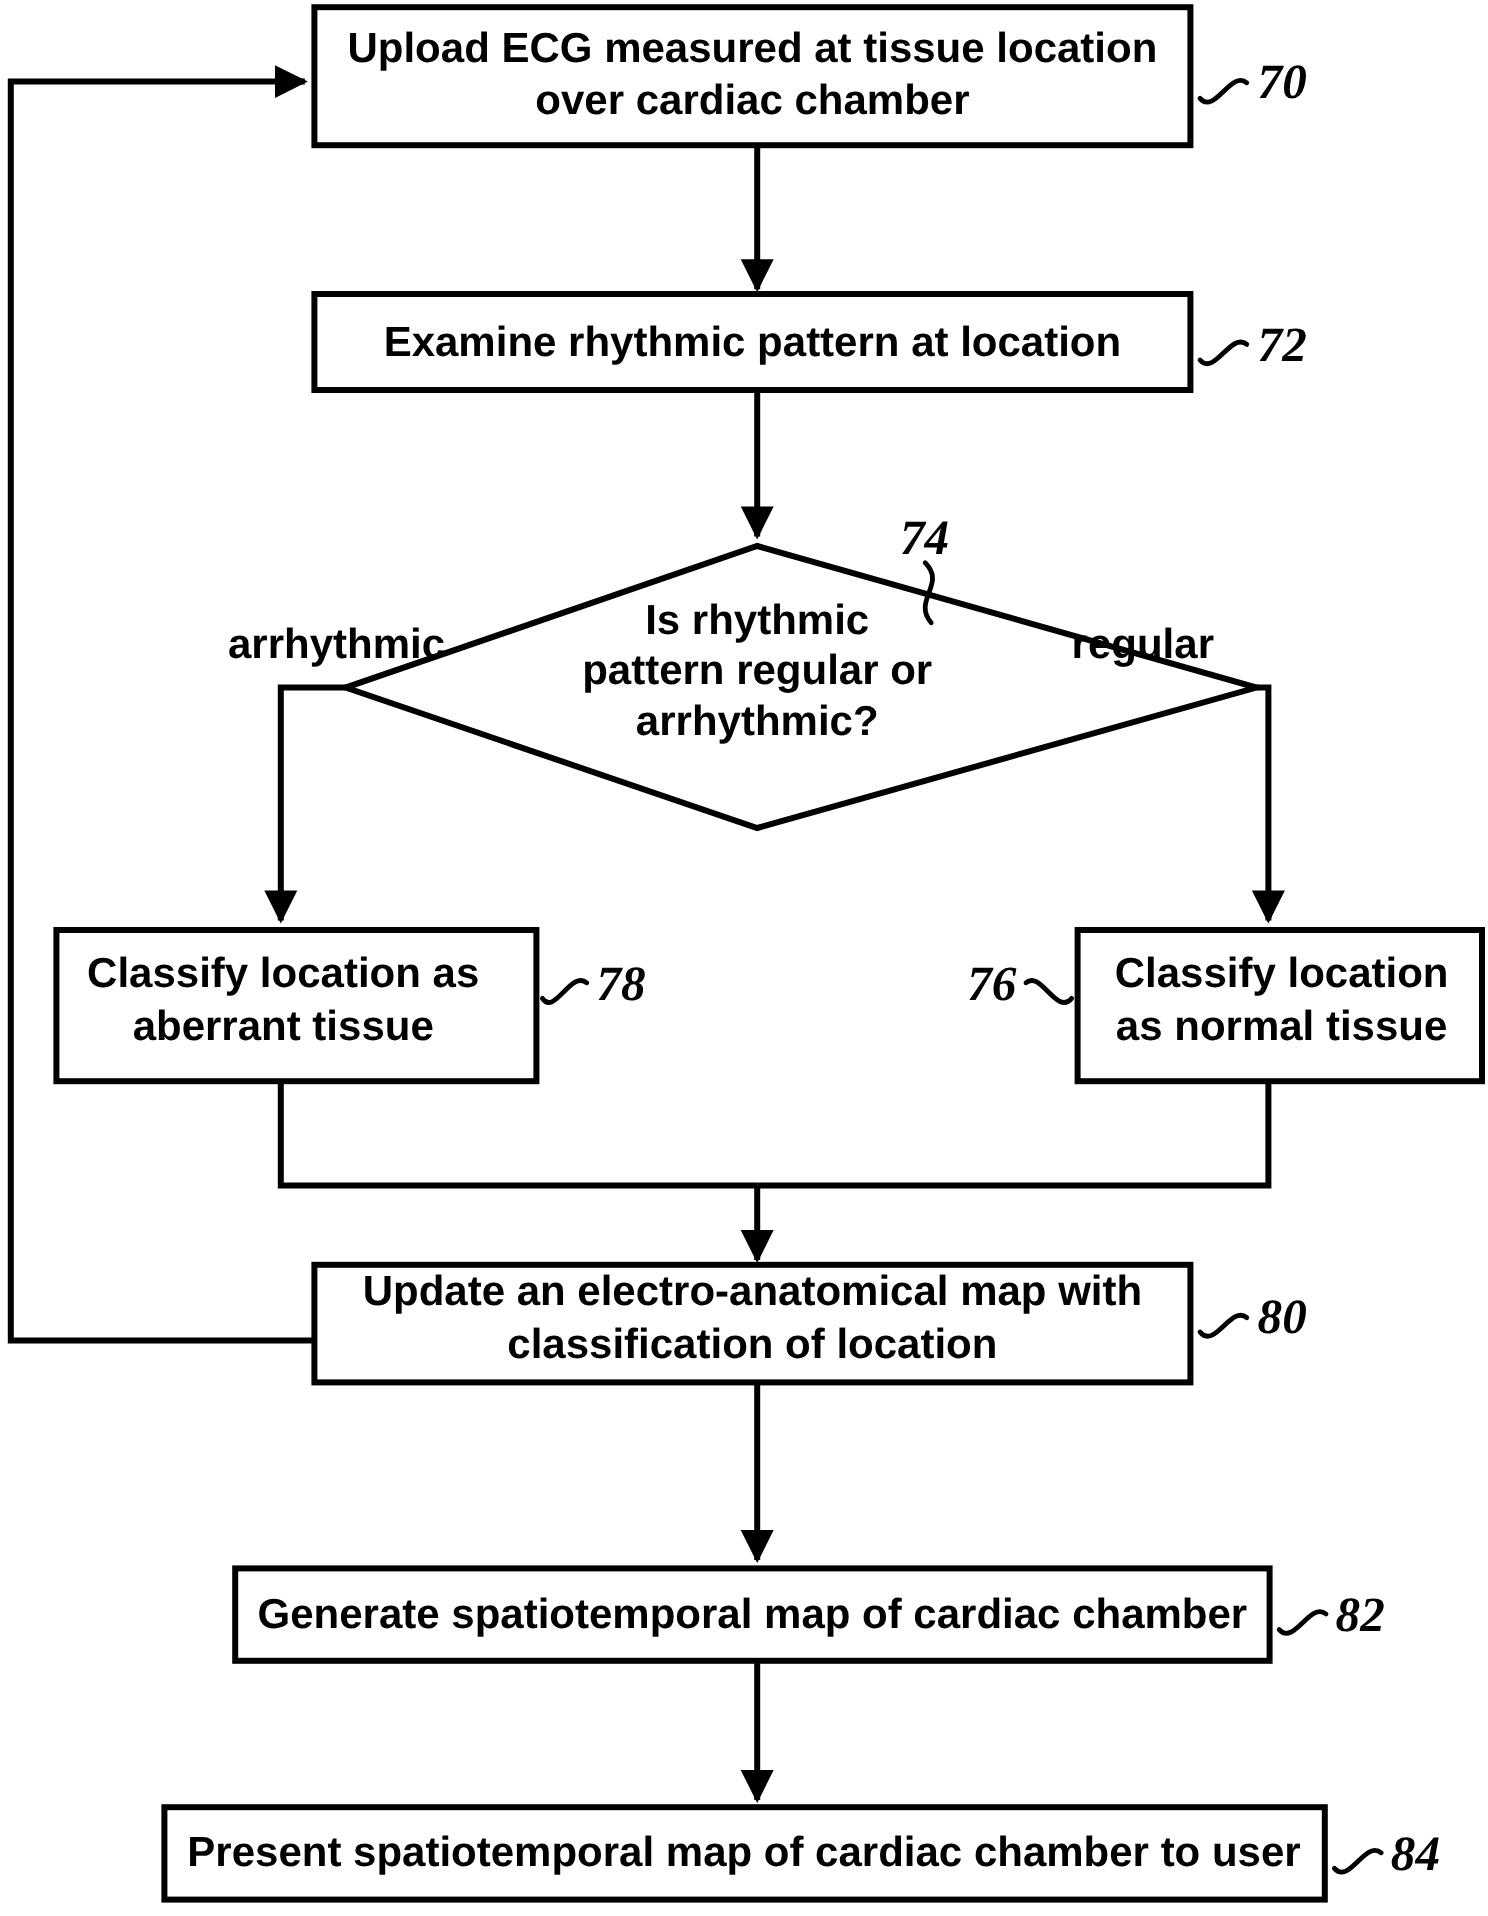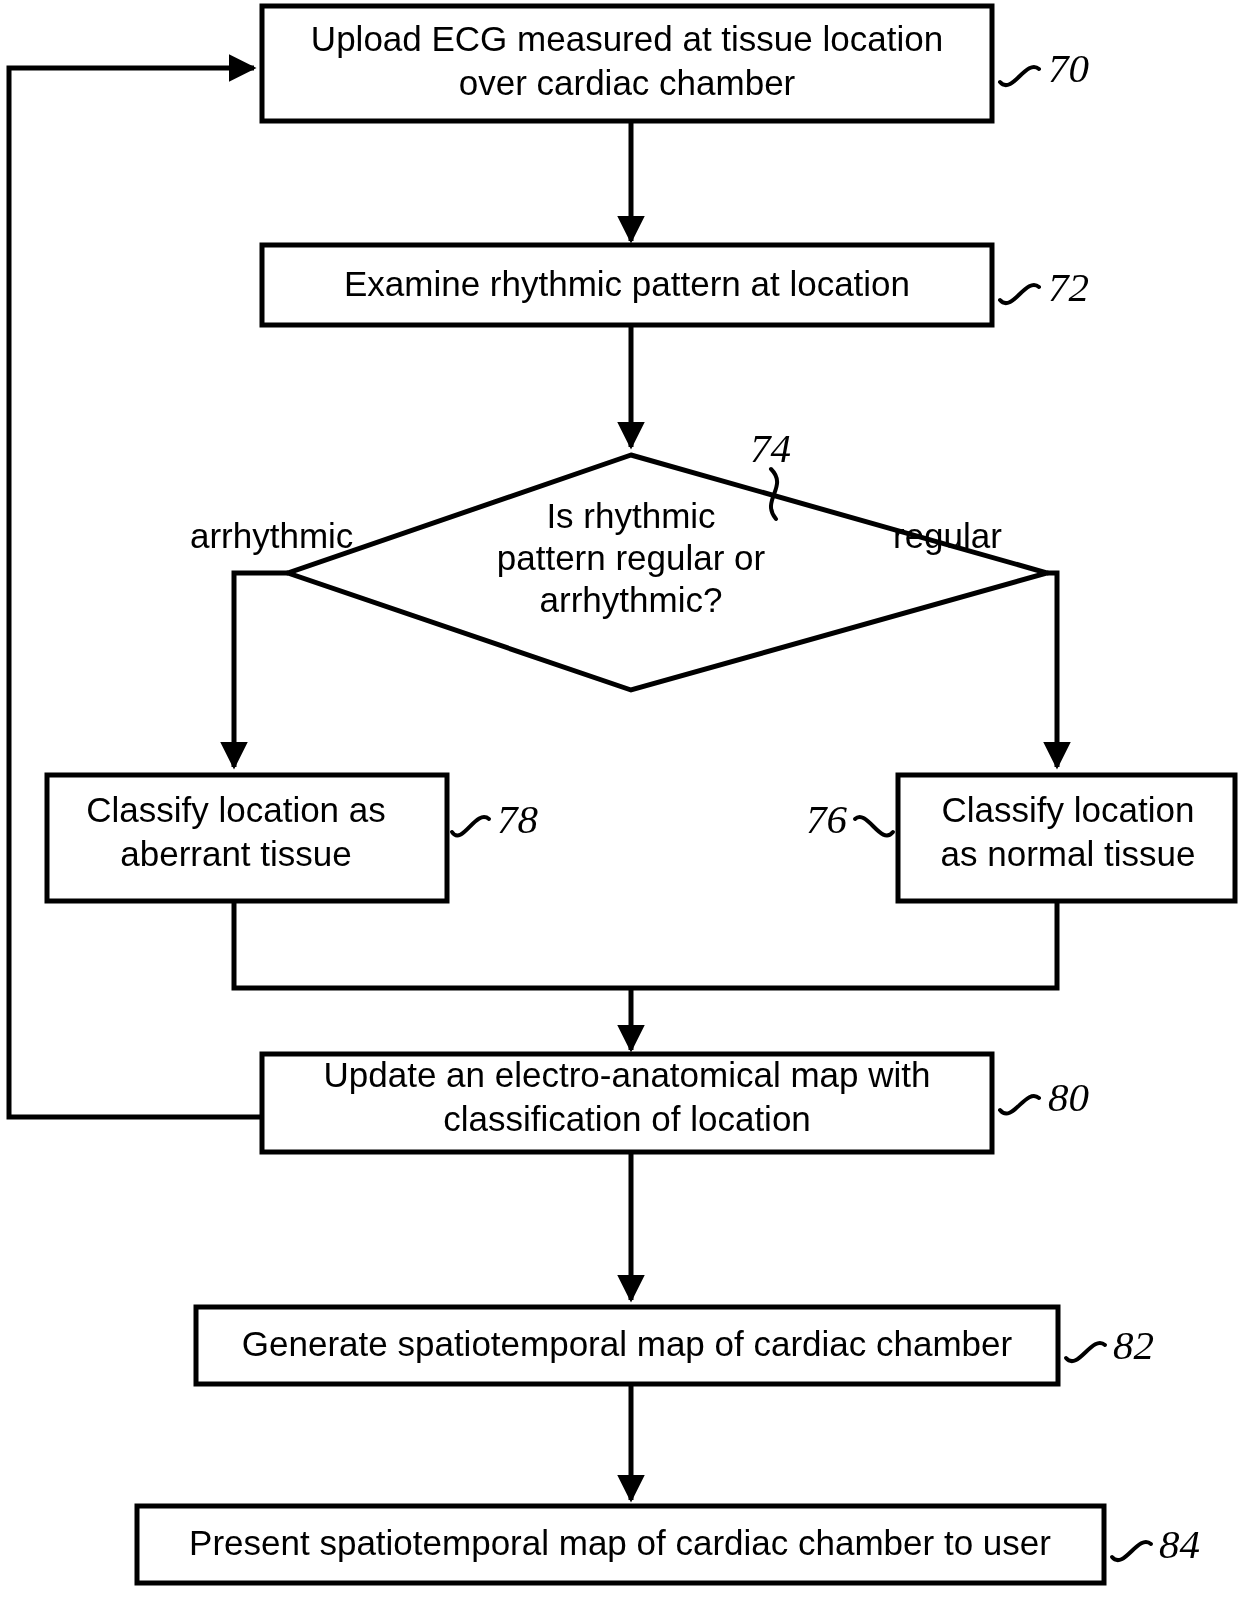--- a/index.html
+++ b/index.html
@@ -10,20 +10,21 @@
   }
   body {
     font-family: "Liberation Sans", sans-serif;
   }
   #diagram-root {
     position: relative;
     width: 1240px;
     height: 1597px;
     background: #ffffff;
     overflow: hidden;
+    font-weight: bold;
   }
   svg.flow {
     display: block;
     width: 1240px;
     height: 1597px;
   }
   .node-box {
     fill: #ffffff;
     stroke: #000000;
     stroke-width: 5;

